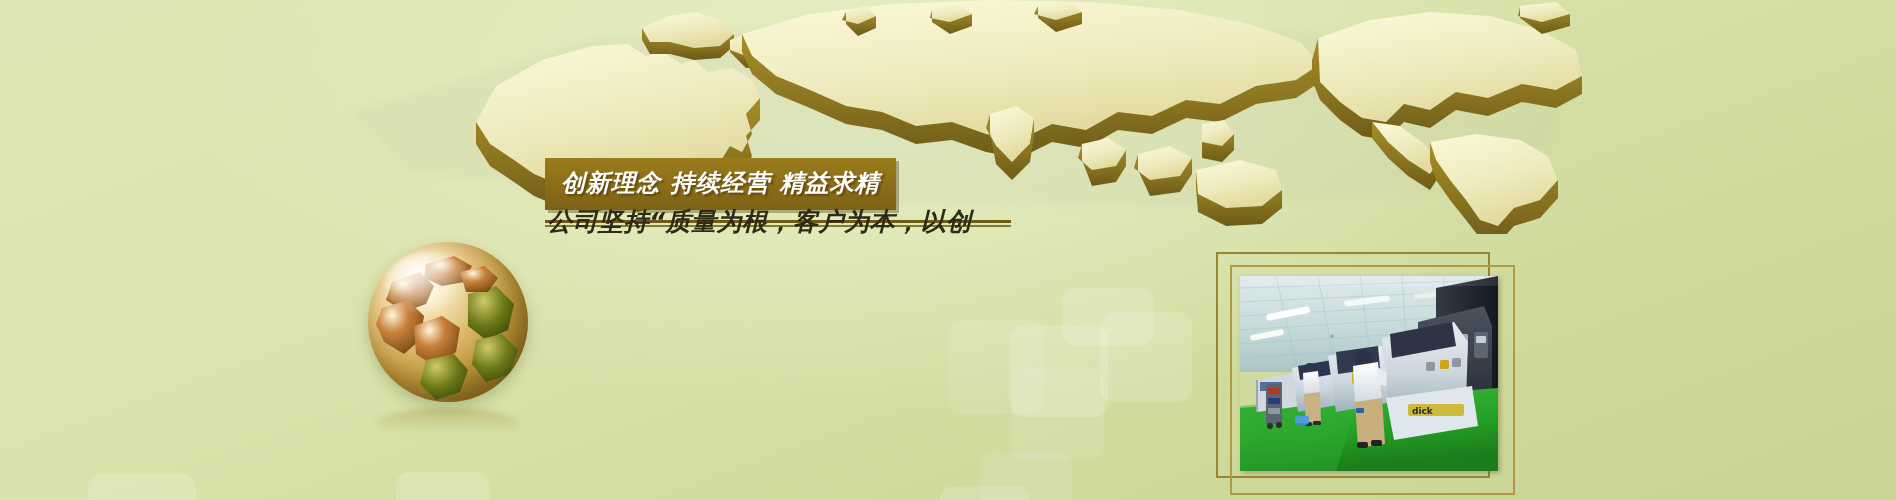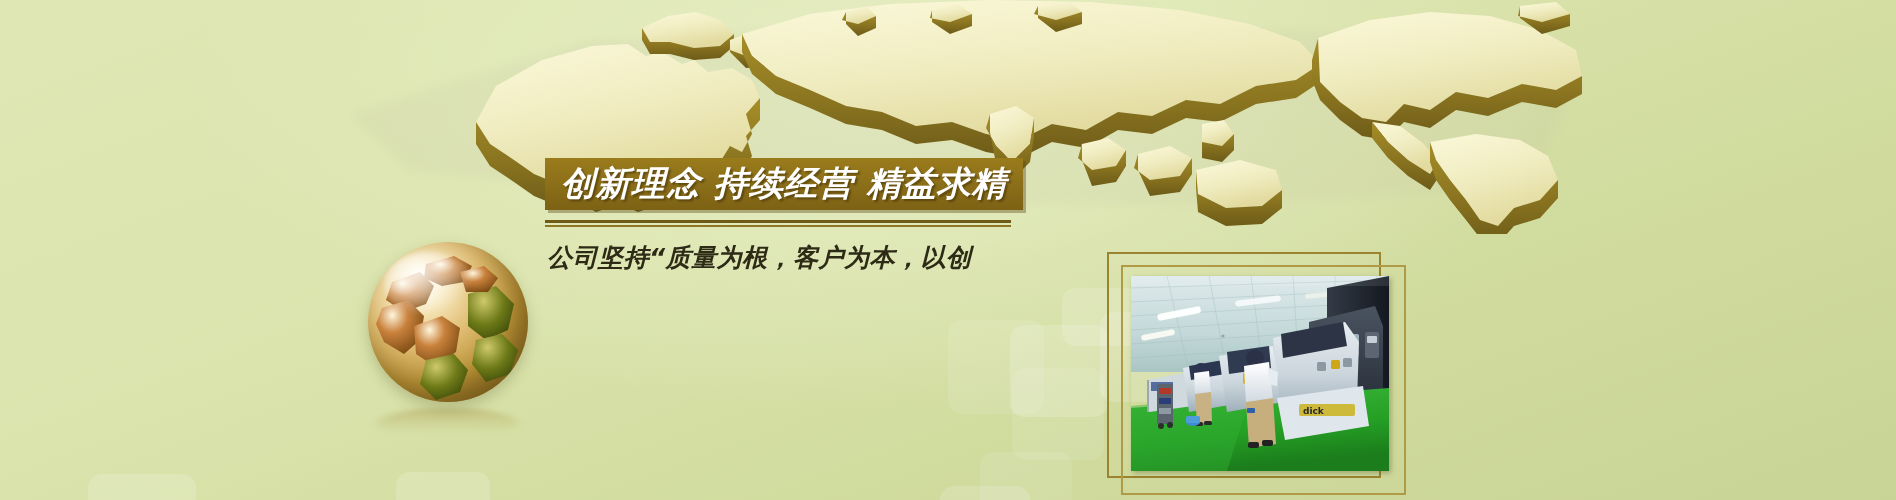--- a/index.html
+++ b/index.html
@@ -43,37 +43,37 @@
   #title-block{position:absolute;left:545px;top:158px;width:660px;}
   #title-band{
     position:relative;display:inline-block;
     background:linear-gradient(180deg,#9a7c1c 0%,#8d7019 45%,#7d6215 100%);
     padding:5px 16px 7px 16px;
     box-shadow:3px 3px 0 rgba(90,76,22,.40);
   }
   #title-text{
     font-family:"DejaVu Sans","Liberation Sans",sans-serif;
     font-style:italic;font-weight:bold;color:#ffffff;
-    font-size:34px;line-height:40px;letter-spacing:1px;white-space:nowrap;
+    font-size:24px;line-height:40px;letter-spacing:1px;white-space:nowrap;
     text-shadow:2px 2px 2px rgba(60,46,8,.55);
   }
   #title-rule{margin-top:10px;width:466px;}
   #title-rule .r1{height:3px;background:#6f5a16;}
   #title-rule .r2{height:2px;background:#8d7724;margin-top:2px;}
   
   #subtitle{
     position:absolute;left:547px;top:203px;width:620px;
     font-family:"DejaVu Sans","Liberation Sans",sans-serif;
     font-style:italic;font-weight:bold;color:#2d2a16;
     font-size:25px;line-height:38px;letter-spacing:.5px;
   }
-  #subtitle .ln{display:block;white-space:nowrap;margin-top:36px;}
+  #subtitle .ln{display:block;white-space:nowrap;}
   #subtitle .ln2{padding-left:0px;}
   
-  #photo-block{position:absolute;left:1107px;top:252px;width:300px;height:245px;}
+  #photo-block{position:absolute;left:1216px;top:252px;width:300px;height:245px;}
   .frm{position:absolute;border:2px solid #9b8330;}
   #frm-outer{left:0;top:0;width:270px;height:222px;}
   #frm-inner{left:14px;top:13px;width:281px;height:226px;border-color:#b09a45;}
   #photo{
     position:absolute;left:24px;top:24px;width:258px;height:195px;overflow:hidden;
     box-shadow:2px 2px 5px rgba(70,70,30,.35);
   }
   #photo svg{display:block;width:100%;height:100%;}
 </style>
 </head>

